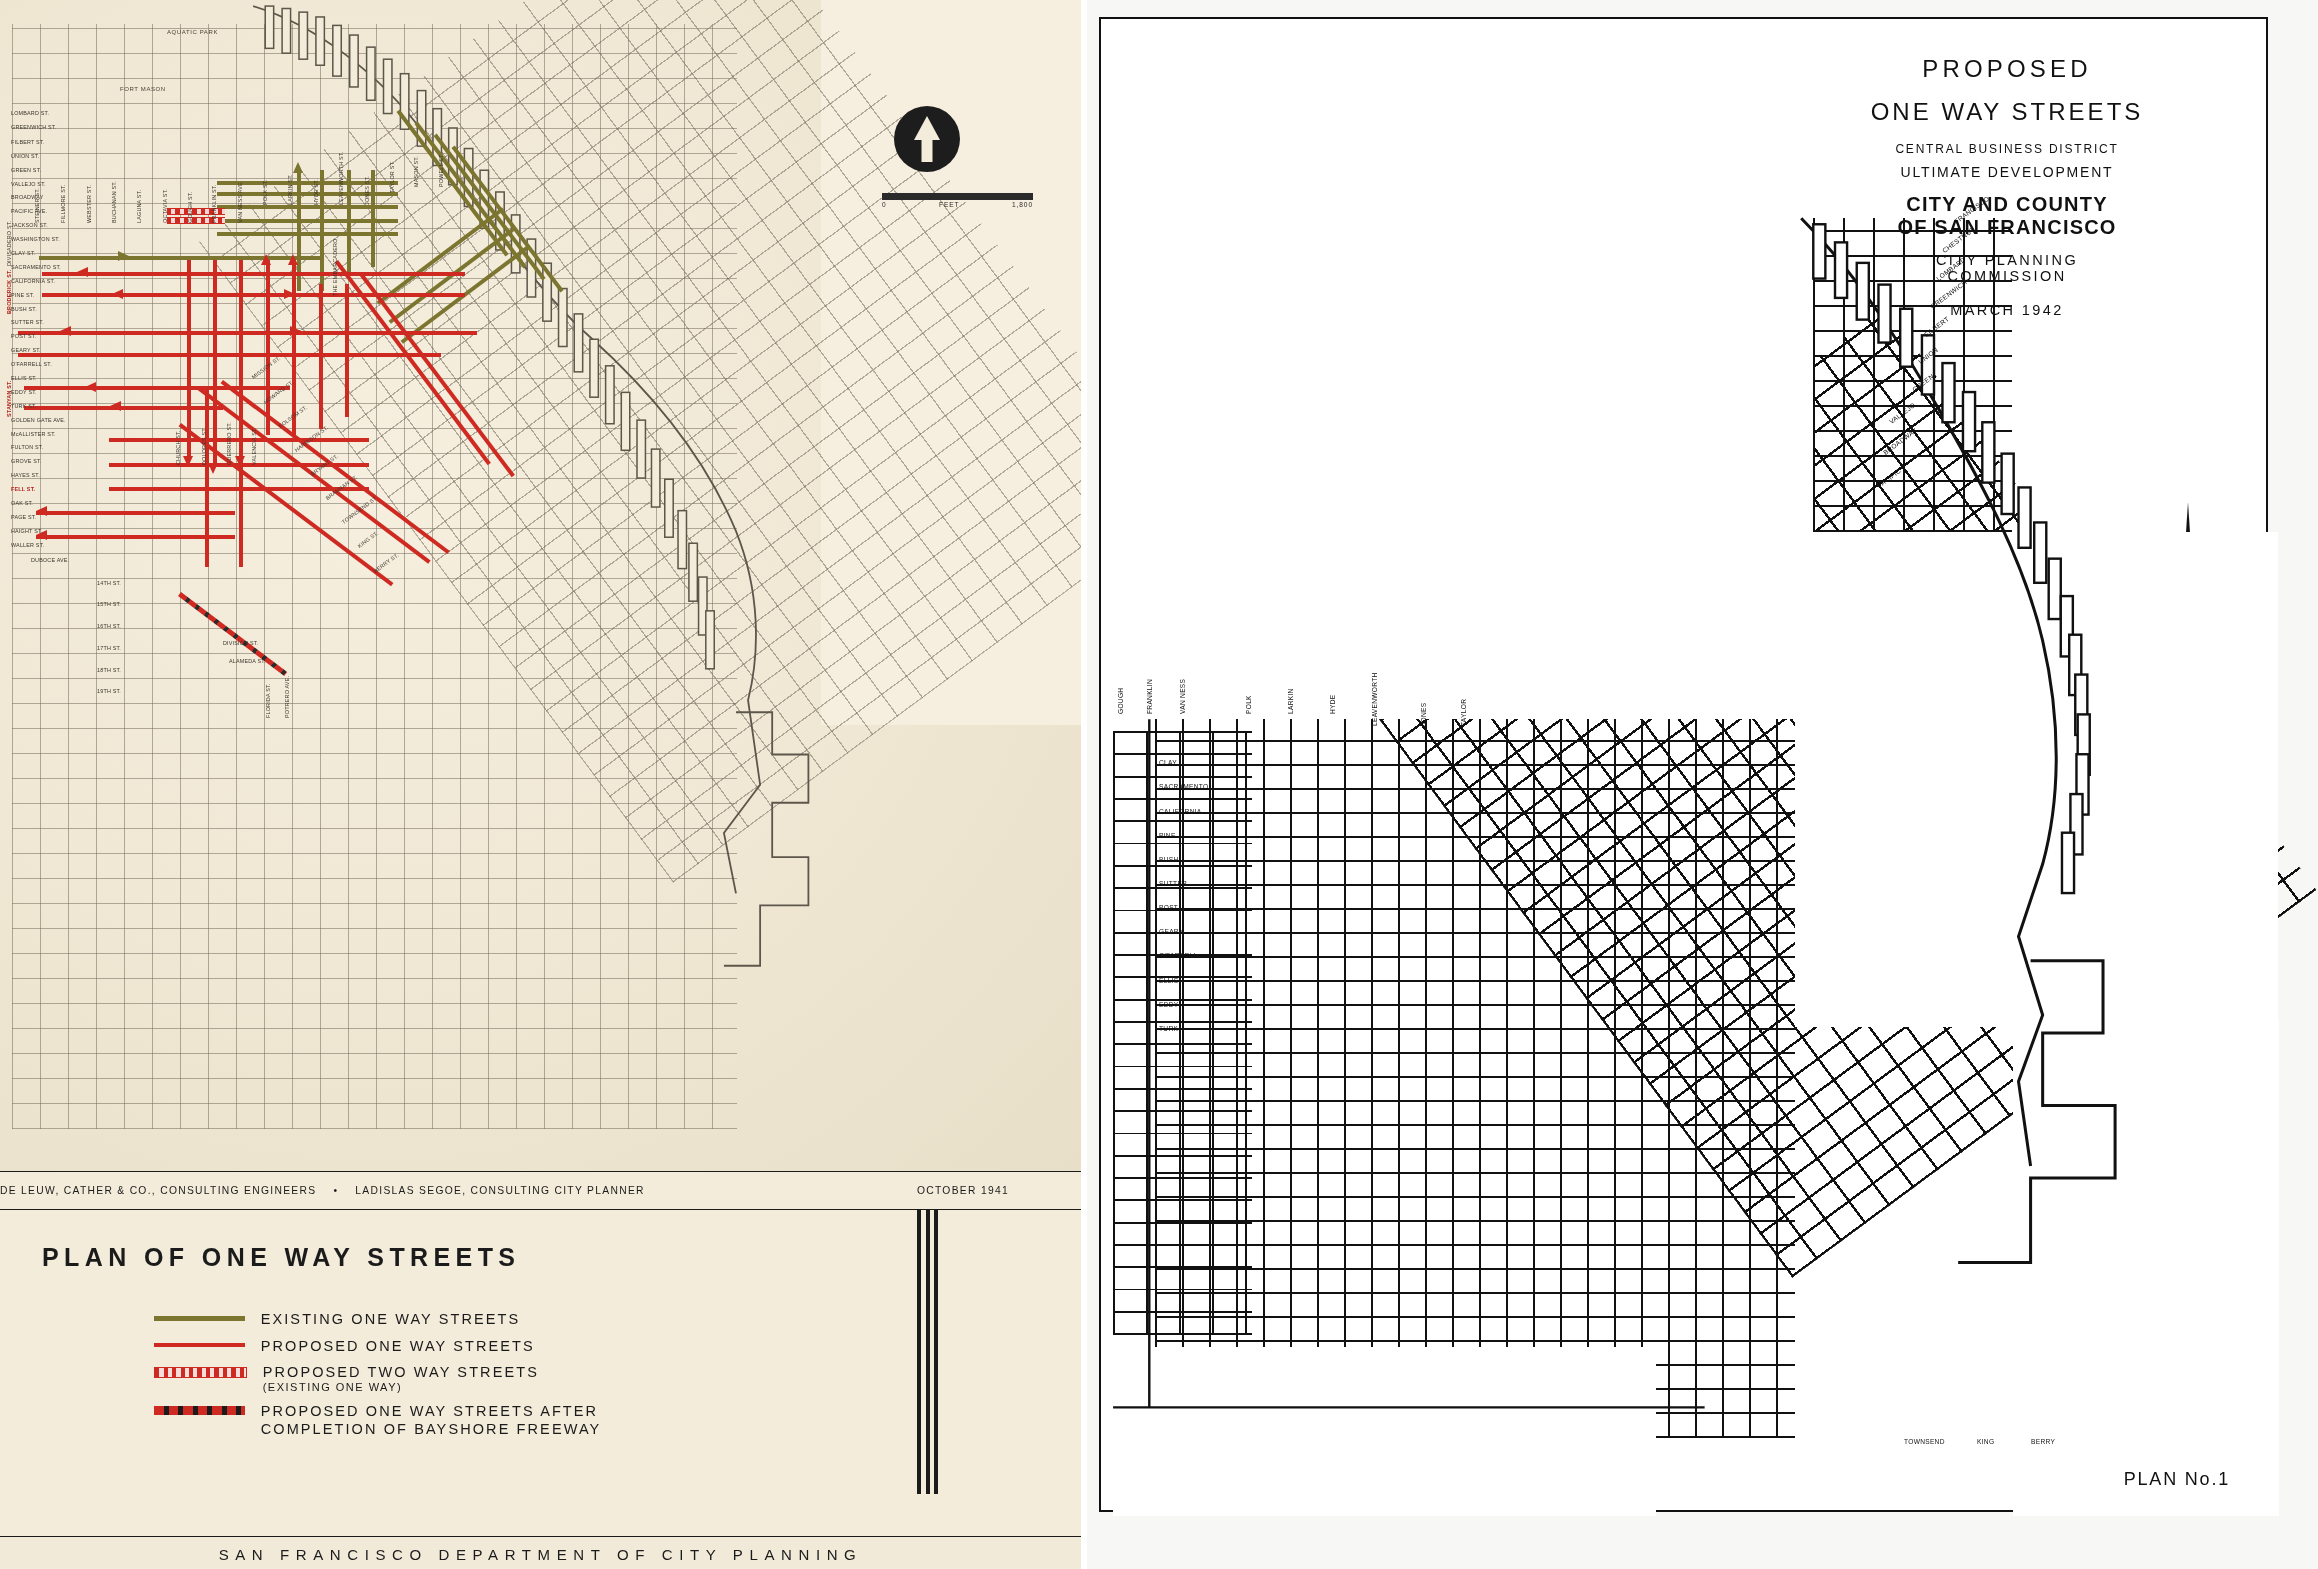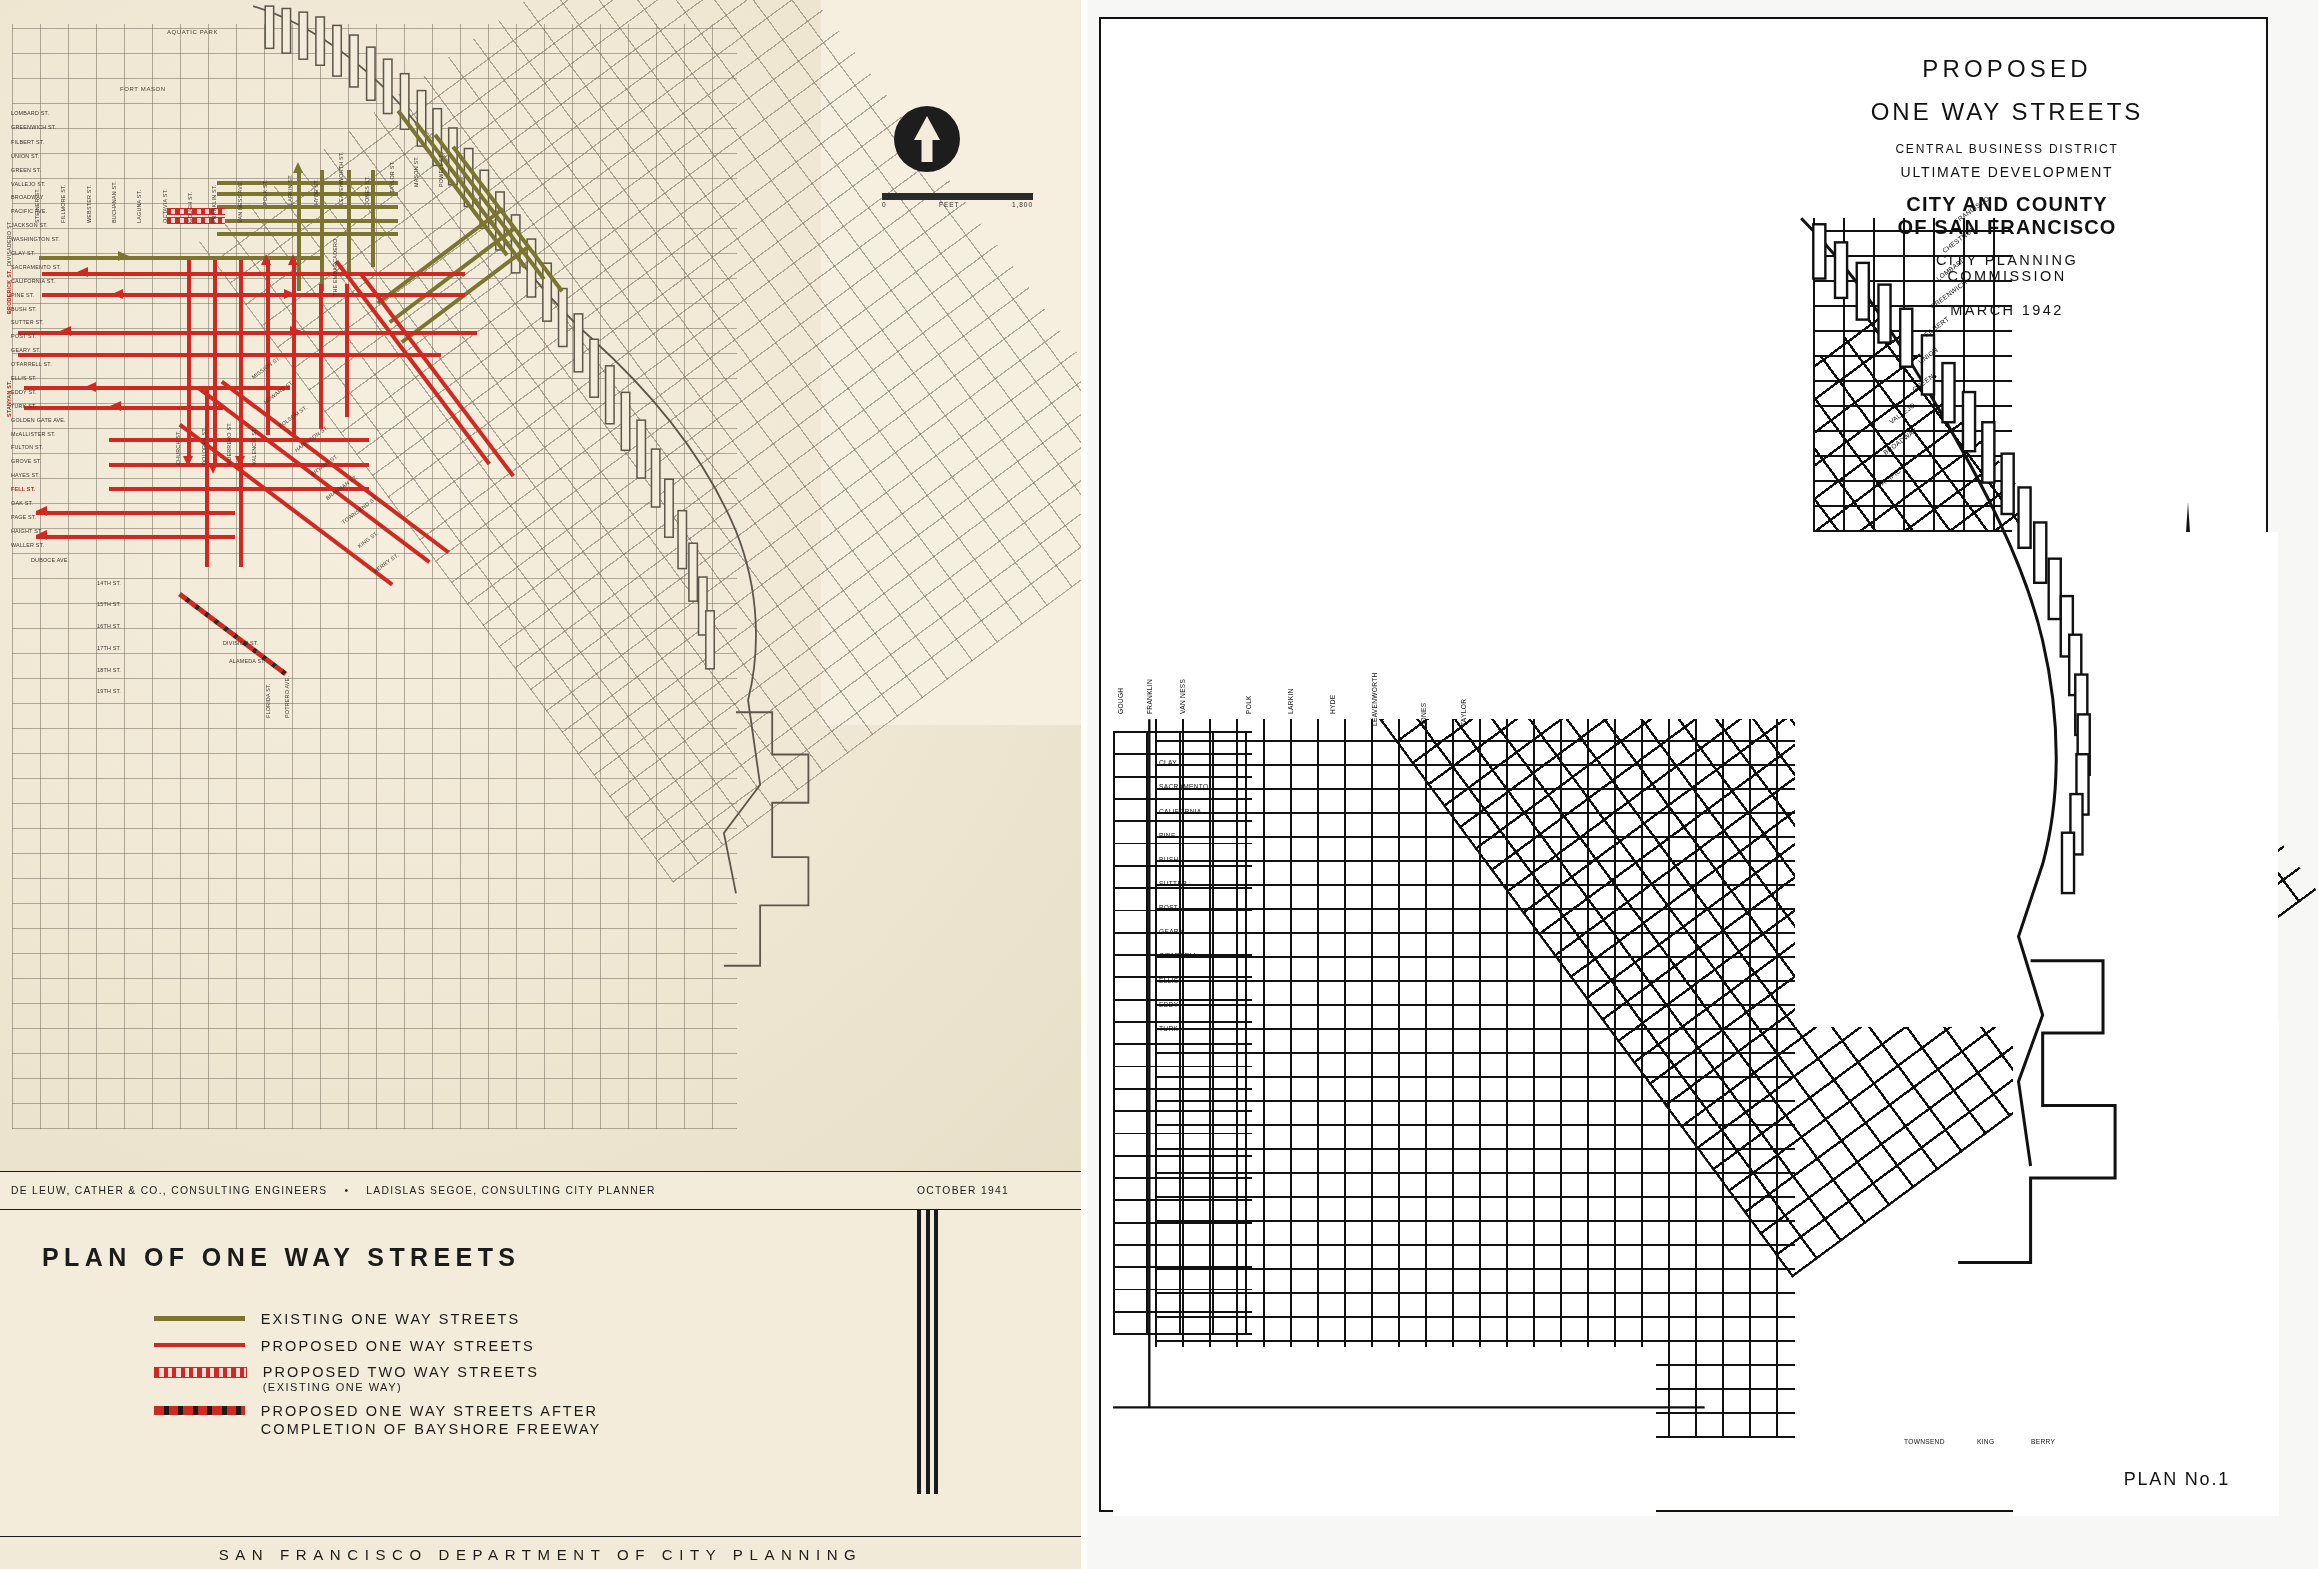--- a/index.html
+++ b/index.html
@@ -50,21 +50,21 @@
   .compass .disc{position:absolute;inset:0;border-radius:50%;background:#1d1d1d;}
   .compass .nib{position:absolute;left:50%;top:9.7px;transform:translateX(-50%);
       width:0;height:0;border-left:13.3px solid transparent;border-right:13.3px solid transparent;border-bottom:24px solid #f3ecdb;}
   .compass .stem{position:absolute;left:50%;top:31px;transform:translateX(-50%);width:11px;height:25px;background:#f3ecdb;}
   .scalebar{position:absolute;left:882px;top:193px;width:151px;}
   .scalebar .bar{height:6.6px;background:#2a2a2a;}
   .scalebar .ticks{display:flex;justify-content:space-between;font-size:6.6px;letter-spacing:0.9px;color:#2a2a2a;margin-top:1.8px;}
 
   
   .credit-bar{position:absolute;left:0;top:1171px;width:1081px;height:37px;border-top:1.8px solid #1b1b1b;border-bottom:1.2px solid #1b1b1b;display:flex;align-items:center;background:#f3ecdb;}
-  .credit-text{font-size:10.3px;letter-spacing:1.3px;color:#1b1b1b;padding-left:11px;}
+  .credit-text{font-size:10.3px;letter-spacing:1.3px;color:#1b1b1b;}
   .credit-date{position:absolute;right:72px;font-size:10.3px;letter-spacing:1.3px;color:#1b1b1b;}
   .title-block{position:absolute;left:0;top:1210px;width:1081px;height:326px;background:#f3ecdb;}
   .plate-box{position:absolute;right:0;top:0;width:139px;height:284px;border-left:1.8px solid #1b1b1b;text-align:center;}
   .plate-bars{position:absolute;right:139px;top:0;width:25px;height:284px;
      background:repeating-linear-gradient(90deg,#1b1b1b 0 4.2px,#f3ecdb 4.2px 8.5px);}
   .tc1{font-size:13.3px;letter-spacing:1.2px;margin-top:14.5px;color:#1b1b1b;}
   .tc2{font-size:13.3px;letter-spacing:1.2px;color:#1b1b1b;}
   .tcV{font-size:31px;font-weight:bold;margin-top:4.8px;color:#1b1b1b;}
   .plateno{font-size:58px;font-weight:bold;color:#1b1b1b;line-height:.95;margin-top:15.7px;}
   .platetxt{font-size:13.3px;letter-spacing:1.8px;color:#1b1b1b;}

